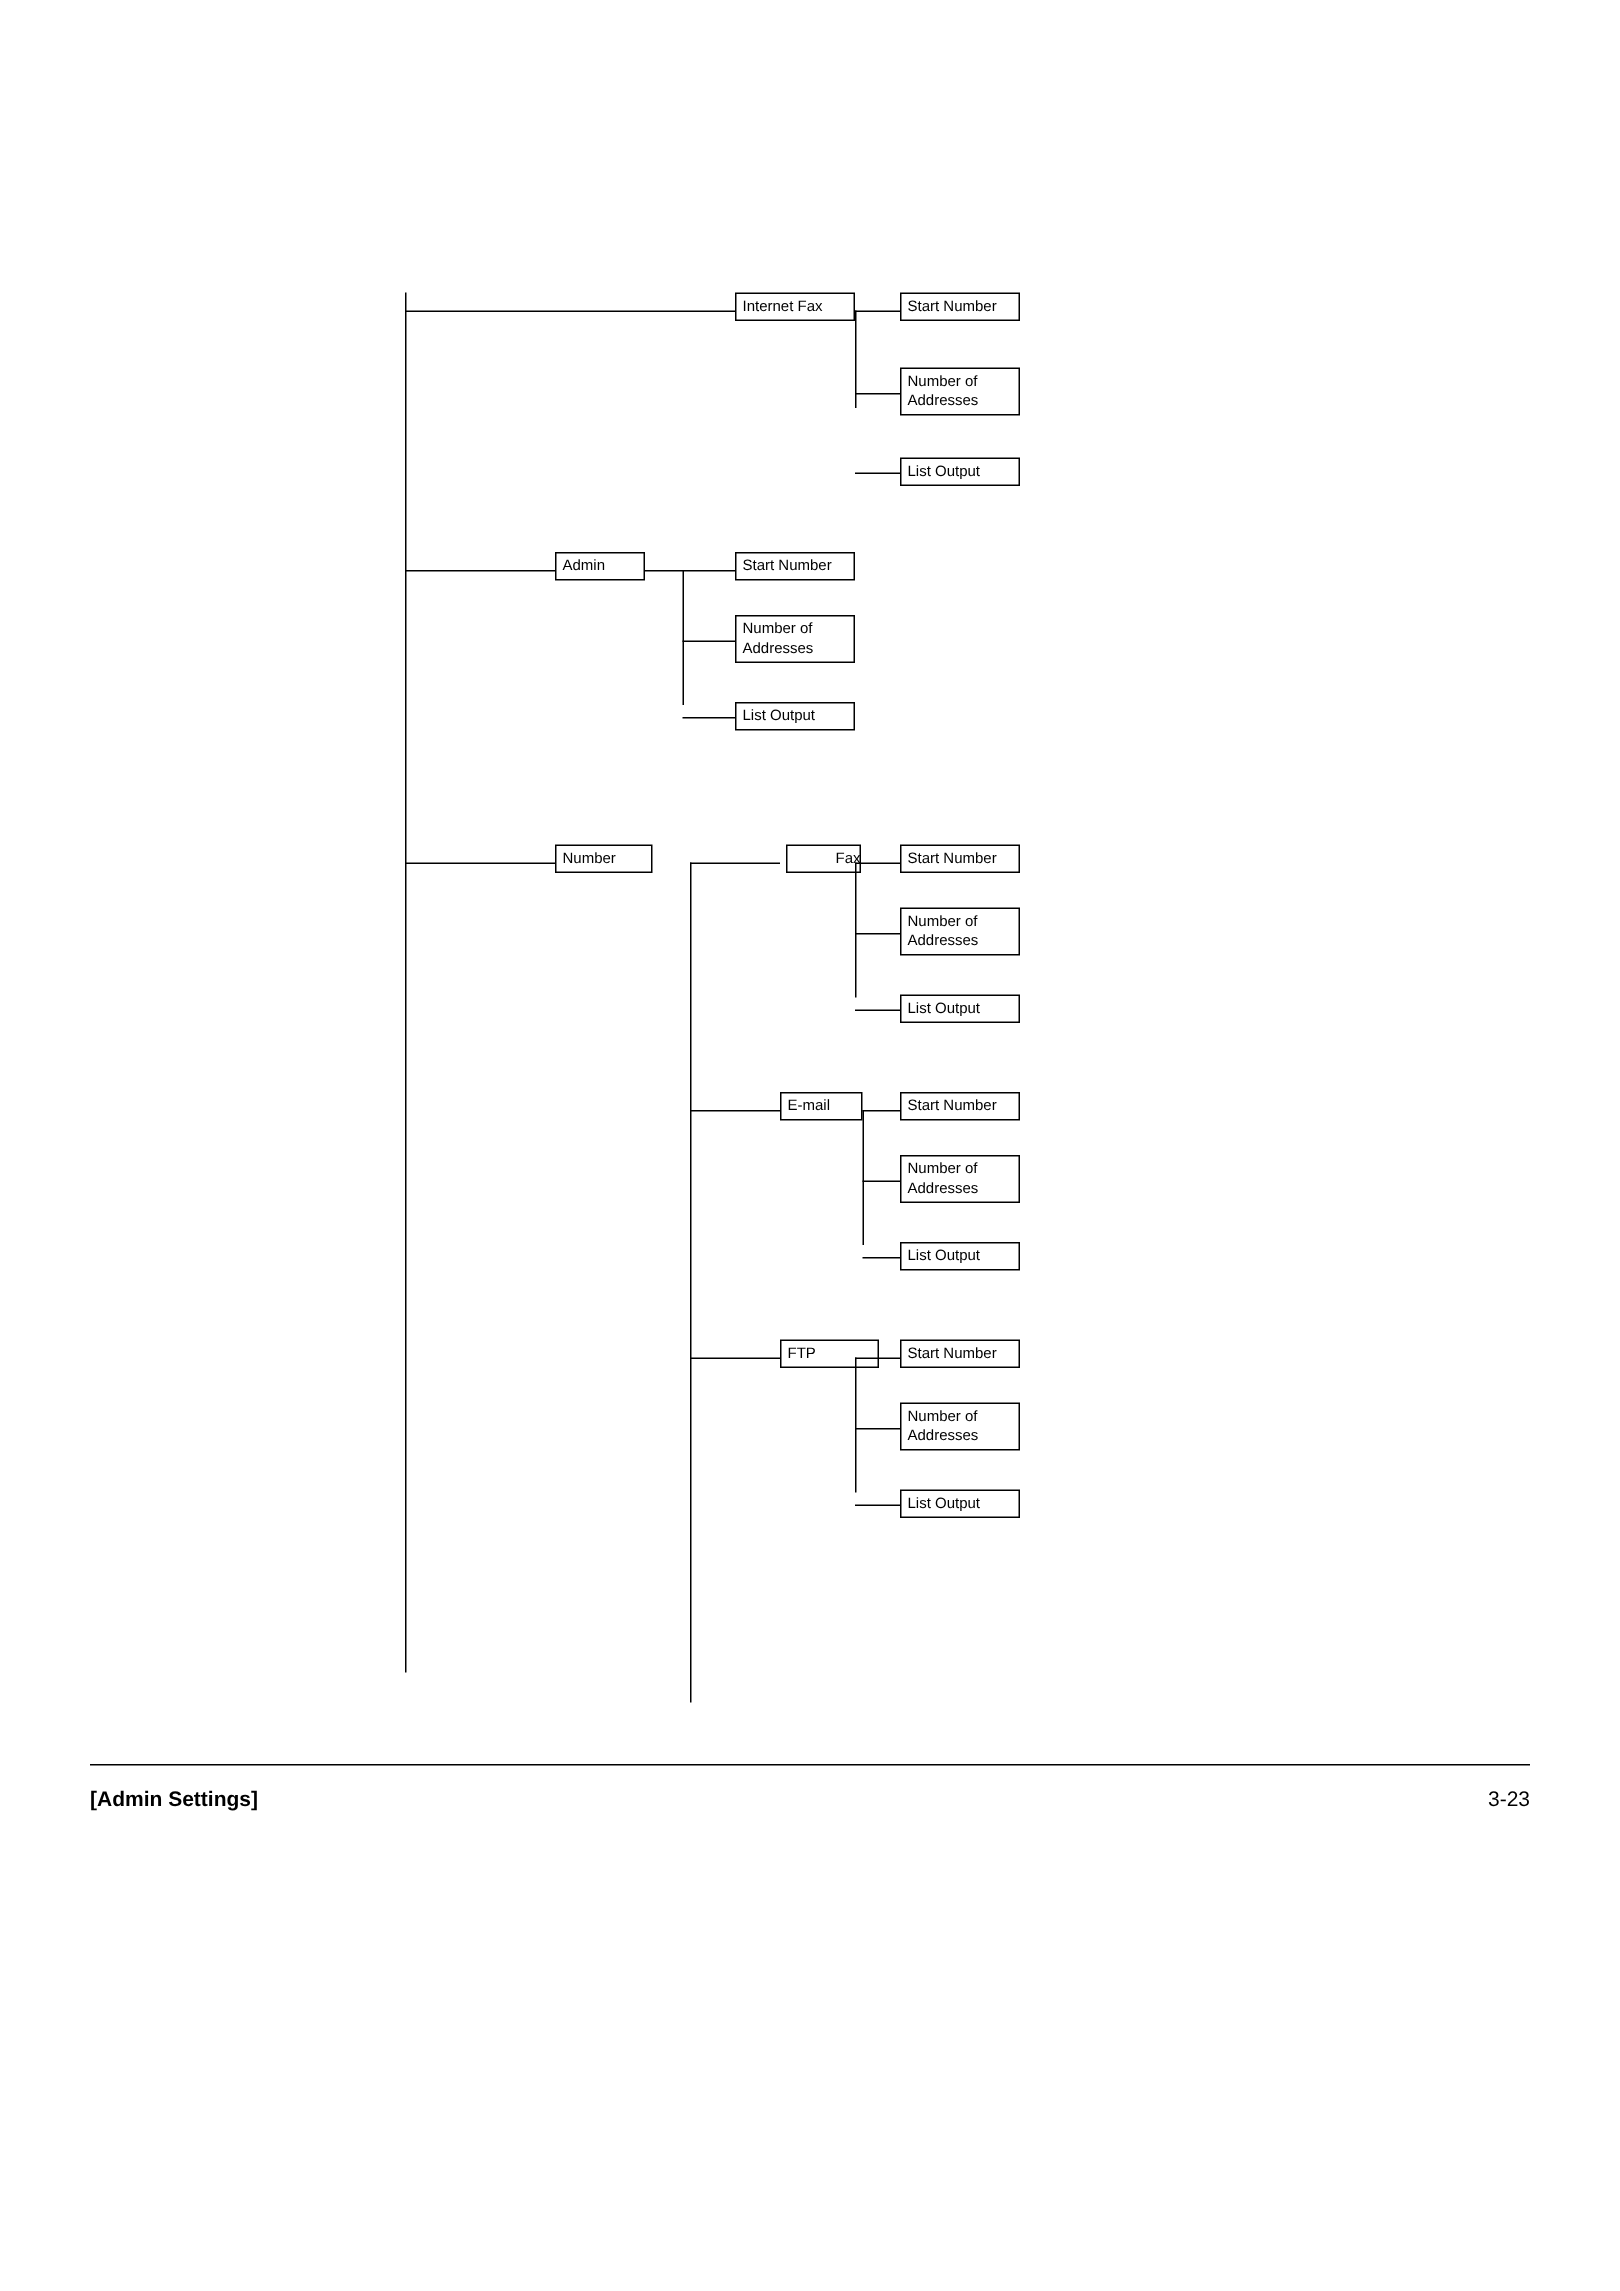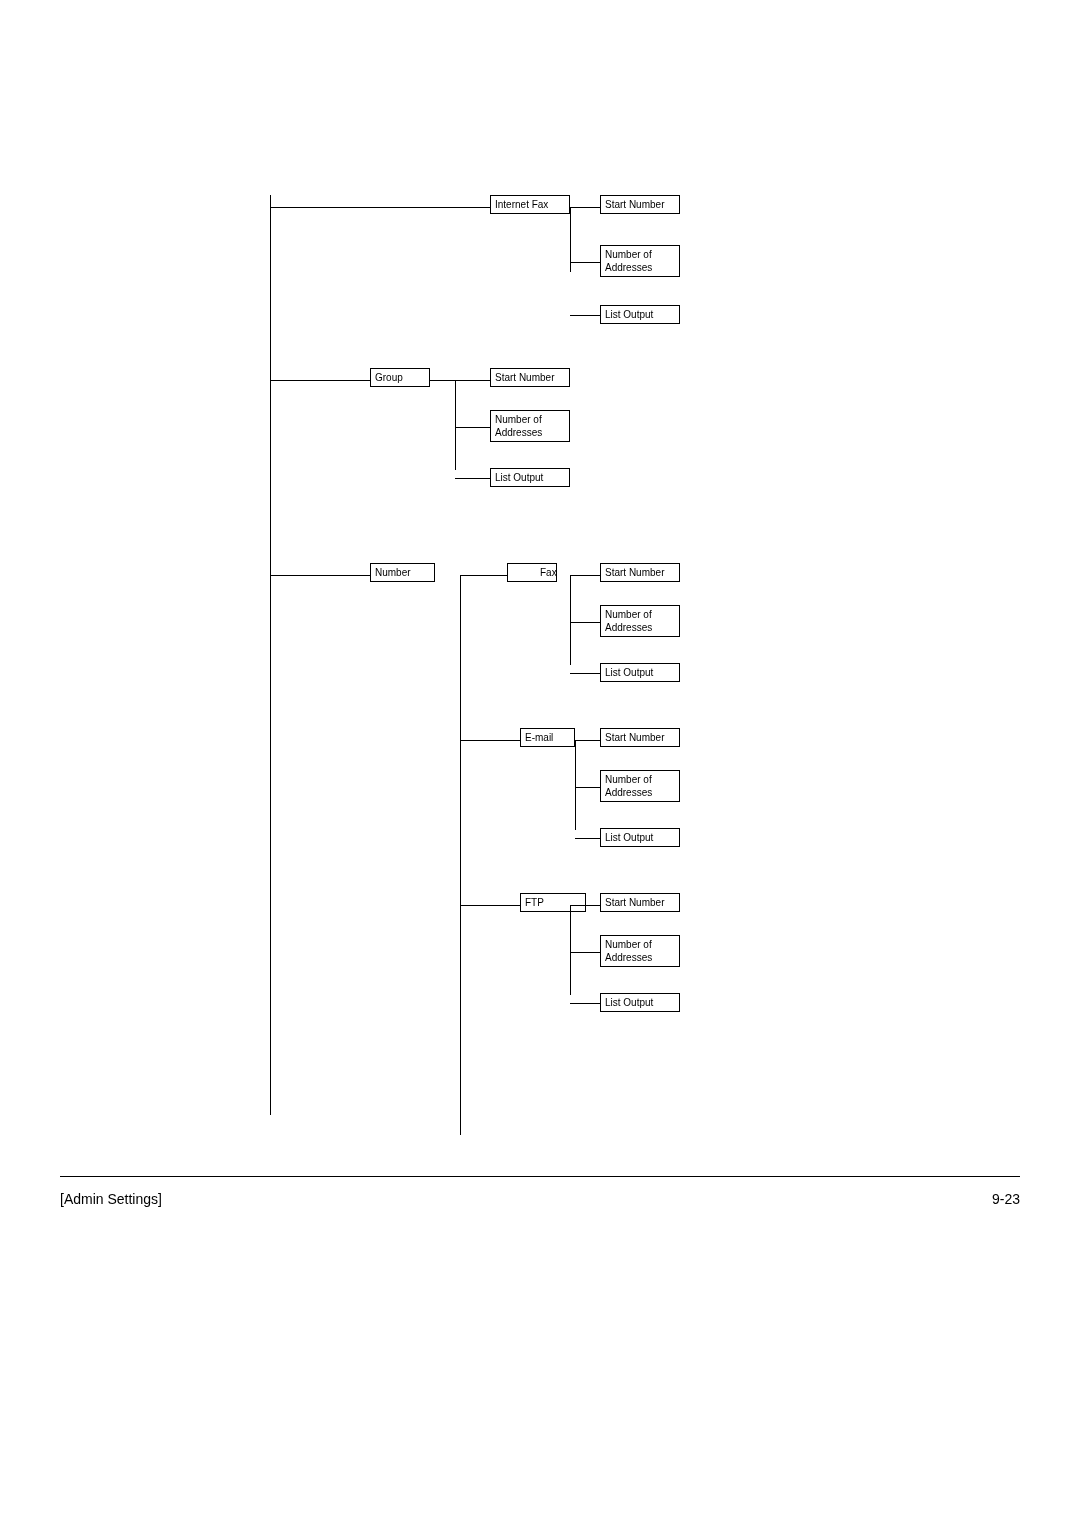--- a/index.html
+++ b/index.html
@@ -63,21 +63,21 @@
       right: 60px;
       height: 1px;
       background: #000;
     }
 
     .footer-left {
       position: absolute;
       bottom: 320px;
       left: 60px;
       font-size: 14px;
-      font-weight: normal;
+      font-weight: bold;
     }
 
     .footer-right {
       position: absolute;
       bottom: 320px;
       right: 60px;
       font-size: 14px;
     }
   </style>
 </head>
@@ -109,21 +109,21 @@
 
   <div class="node-box" style="left:600px; top:305px; width:80px;">
     <span>List Output</span>
   </div>
 
   <div class="h-line" style="left:570px; top:315px; width:30px;"></div>
 
   <div class="h-line" style="left:270px; top:380px; width:100px;"></div>
 
   <div class="node-box" style="left:370px; top:368px; width:60px;">
-    <span>Group</span>
+    <span>Admin</span>
   </div>
 
   <div class="h-line" style="left:430px; top:380px; width:60px;"></div>
 
   <div class="node-box" style="left:490px; top:368px; width:80px;">
     <span>Start Number</span>
   </div>
 
   <div class="v-line" style="left:455px; top:380px; height:90px;"></div>
 
@@ -142,21 +142,21 @@
   <div class="h-line" style="left:270px; top:575px; width:100px;"></div>
 
   <div class="node-box" style="left:370px; top:563px; width:65px;">
     <span>Number</span>
   </div>
 
   <div class="v-line" style="left:460px; top:575px; height:560px;"></div>
 
   <div class="h-line" style="left:460px; top:575px; width:60px;"></div>
 
-  <div class="node-box" style="left:507px; top:563px; width:50px;padding-left:32px;">
+  <div class="node-box" style="left:524px; top:563px; width:50px;padding-left:32px;">
     <span>Fax</span>
   </div>
 
   <div class="h-line" style="left:570px; top:575px; width:30px;"></div>
 
   <div class="node-box" style="left:600px; top:563px; width:80px;">
     <span>Start Number</span>
   </div>
 
   <div class="v-line" style="left:570px; top:575px; height:90px;"></div>
@@ -225,16 +225,16 @@
 
   <div class="h-line" style="left:570px; top:1003px; width:30px;"></div>
 
   <div class="footer-line"></div>
 
   <div class="footer-left">
     <span>[Admin Settings]</span>
   </div>
 
   <div class="footer-right">
-    <span>9-23</span>
+    <span>3-23</span>
   </div>
 
 </div>
 
 </body></html>

